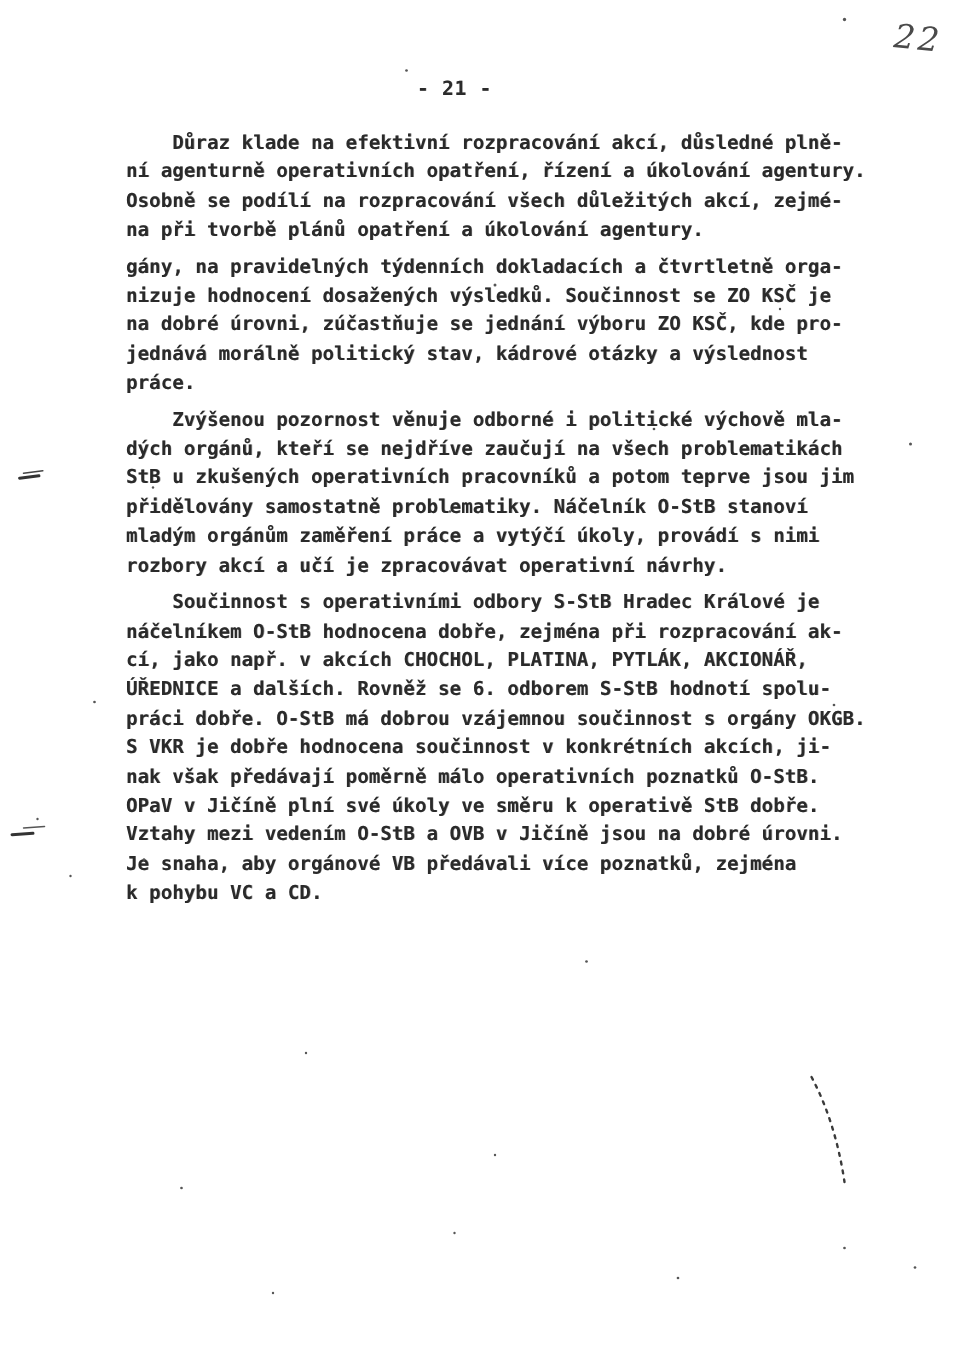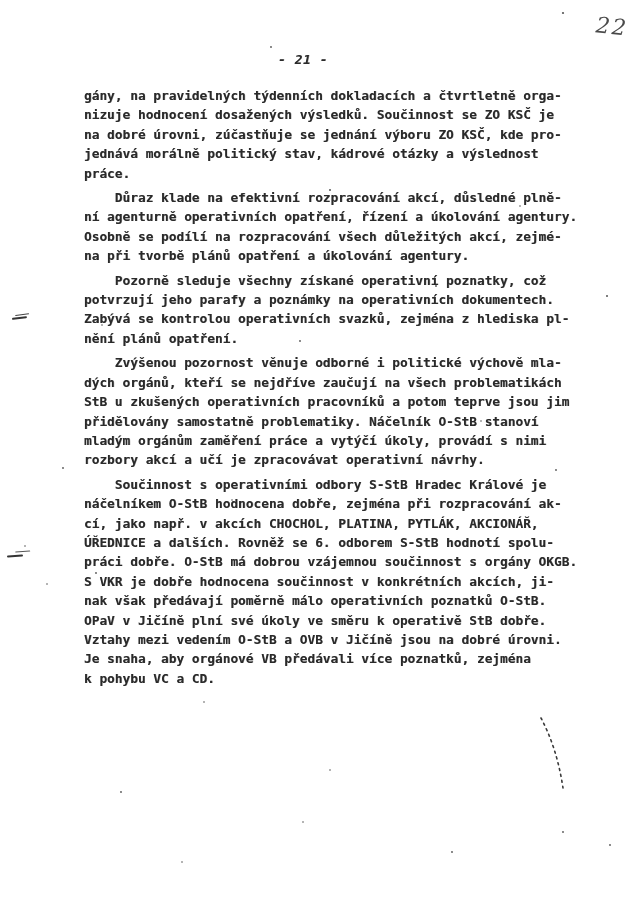--- a/index.html
+++ b/index.html
@@ -19,21 +19,20 @@
     position: absolute;
     left: 278px;
     top: 52px;
     font-size: 13px;
     font-weight: bold;
     color: #2b2b2b;
     letter-spacing: 0.5px;
     text-shadow: 0.4px 0.4px 0 rgba(50,50,50,0.45);
     filter: blur(0.2px);
     white-space: pre;
-    font-style: italic;
   }
   #handwritten-number {
     position: absolute;
     left: 596px;
     top: 14px;
     font-family: "DejaVu Serif", "Liberation Serif", serif;
     font-style: italic;
     font-size: 22px;
     font-weight: normal;
     color: #4a4a4a;
@@ -86,33 +85,29 @@
 </head>
 <body>
 
 <div id="scan-page">
 
   <div id="page-number">- 21 -</div>
 
   <div id="handwritten-number">22</div>
 
   <div id="text-block">
+    <p class="para">    Důraz klade na efektivní rozpracování akcí, důsledné plně-
+ní agenturně operativních opatření, řízení a úkolování agentury.
+Osobně se podílí na rozpracování všech důležitých akcí, zejmé-
+na při tvorbě plánů opatření a úkolování agentury.</p>
     <p class="para">gány, na pravidelných týdenních dokladacích a čtvrtletně orga-
 nizuje hodnocení dosažených výsledků. Součinnost se ZO KSČ je
 na dobré úrovni, zúčastňuje se jednání výboru ZO KSČ, kde pro-
 jednává morálně politický stav, kádrové otázky a výslednost
 práce.</p>
-    <p class="para">    Důraz klade na efektivní rozpracování akcí, důsledné plně-
-ní agenturně operativních opatření, řízení a úkolování agentury.
-Osobně se podílí na rozpracování všech důležitých akcí, zejmé-
-na při tvorbě plánů opatření a úkolování agentury.</p>
-    <p class="para">    Pozorně sleduje všechny získané operativní poznatky, což
-potvrzují jeho parafy a poznámky na operativních dokumentech.
-Zabývá se kontrolou operativních svazků, zejména z hlediska pl-
-nění plánů opatření.</p>
     <p class="para">    Zvýšenou pozornost věnuje odborné i politické výchově mla-
 dých orgánů, kteří se nejdříve zaučují na všech problematikách
 StB u zkušených operativních pracovníků a potom teprve jsou jim
 přidělovány samostatně problematiky. Náčelník O-StB stanoví
 mladým orgánům zaměření práce a vytýčí úkoly, provádí s nimi
 rozbory akcí a učí je zpracovávat operativní návrhy.</p>
     <p class="para">    Součinnost s operativními odbory S-StB Hradec Králové je
 náčelníkem O-StB hodnocena dobře, zejména při rozpracování ak-
 cí, jako např. v akcích CHOCHOL, PLATINA, PYTLÁK, AKCIONÁŘ,
 ÚŘEDNICE a dalších. Rovněž se 6. odborem S-StB hodnotí spolu-

